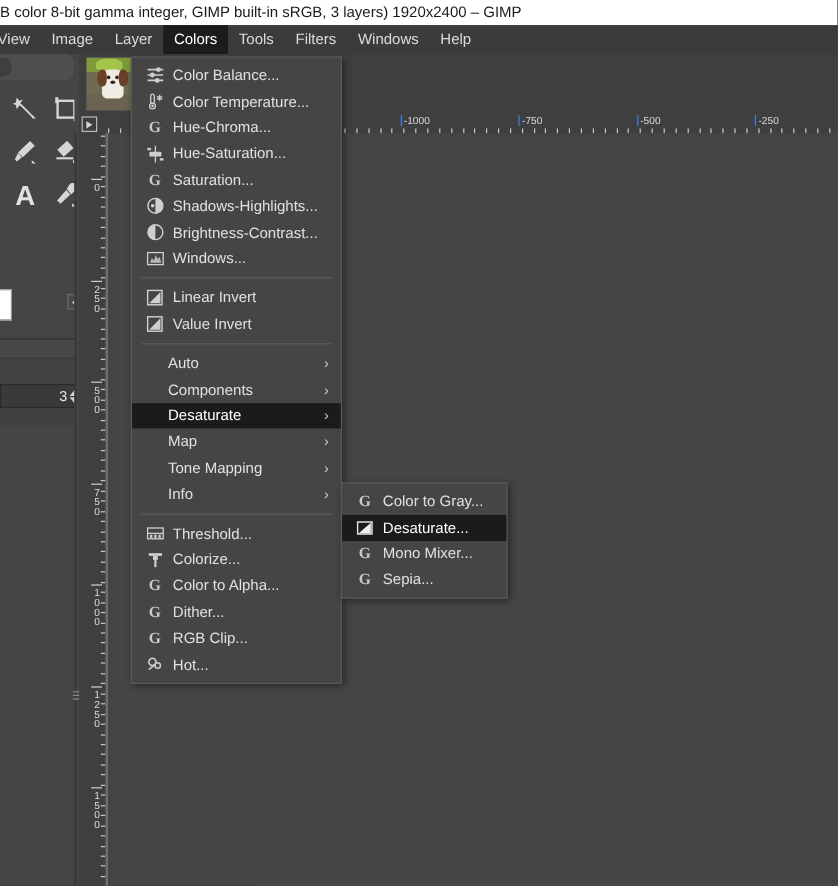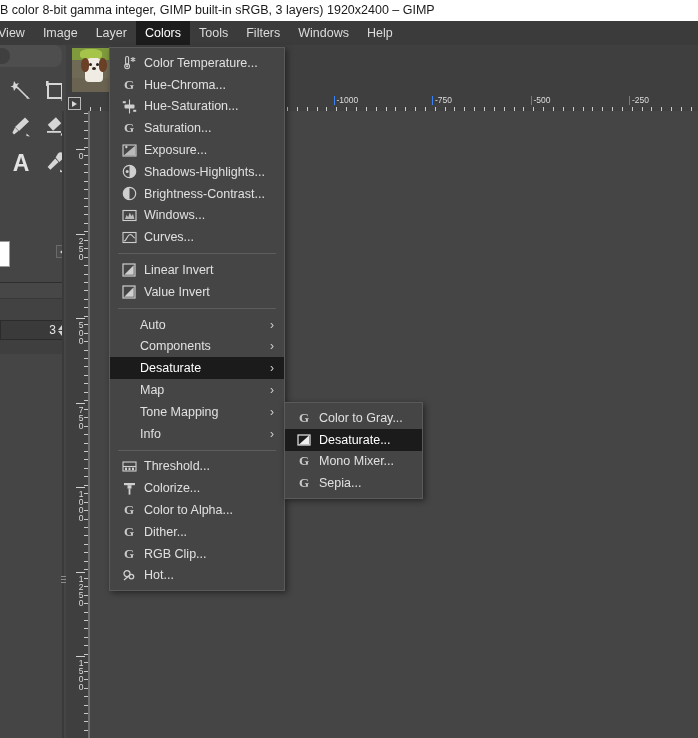--- a/index.html
+++ b/index.html
@@ -475,20 +475,33 @@
       <div class="grip">
           <i></i>
           <i></i>
           <i></i>
         </div>
     </div>
   </div>
 
   <div class="menu" id="colors-menu">
 
+    <div class="menu-item">
+      <span class="ico">
+        <svg width="15" height="15" viewBox="0 0 15 15">
+          <line x1="1" y1="3" x2="14" y2="3" stroke="#cfcfcf" stroke-width="1.3"></line>
+            <circle cx="10" cy="3" r="2" fill="#cfcfcf"></circle>
+          <line x1="1" y1="7.5" x2="14" y2="7.5" stroke="#cfcfcf" stroke-width="1.3"></line>
+            <circle cx="5" cy="7.5" r="2" fill="#cfcfcf"></circle>
+          <line x1="1" y1="12" x2="14" y2="12" stroke="#cfcfcf" stroke-width="1.3"></line>
+            <circle cx="9" cy="12" r="2" fill="#cfcfcf"></circle>
+        </svg>
+      </span>
+      <span class="lbl">Color Balance...</span>
+    </div>
 
     <div class="menu-item">
       <span class="ico">
         <svg width="15" height="15" viewBox="0 0 15 15">
           <rect x="3.6" y="1.5" width="3" height="8" rx="1.5" fill="none" stroke="#cfcfcf" stroke-width="1.1"></rect>
           <circle cx="5.1" cy="11.3" r="2.4" fill="none" stroke="#cfcfcf" stroke-width="1.1"></circle>
           <circle cx="5.1" cy="11.3" r="1.1" fill="#cfcfcf"></circle>
           <path d="M11 2 l0 5 M8.8 3.2 l4.4 2.6 M13.2 3.2 l-4.4 2.6" stroke="#cfcfcf" stroke-width="1.1"></path>
         </svg>
       </span>
@@ -514,30 +527,20 @@
       <span class="lbl">Hue-Saturation...</span>
     </div>
 
     <div class="menu-item">
       <span class="ico">
           <span class="gletter">G</span>
         </span>
       <span class="lbl">Saturation...</span>
     </div>
 
-    <div class="menu-item">
-      <span class="ico">
-        <svg width="15" height="15" viewBox="0 0 15 15">
-          <rect x="1" y="2" width="13" height="11" fill="none" stroke="#cfcfcf" stroke-width="1.1"></rect>
-          <path d="M1.6 12.4 L13.4 2.6 L13.4 12.4 Z" fill="#b9b9b9"></path>
-          <path d="M3 4 l2.6 0 M4.3 2.7 l0 2.6" stroke="#e2e2e2" stroke-width="1"></path>
-        </svg>
-      </span>
-      <span class="lbl">Exposure...</span>
-    </div>
 
     <div class="menu-item">
       <span class="ico">
         <svg width="15" height="15" viewBox="0 0 15 15">
           <circle cx="7.5" cy="7.5" r="6.2" fill="none" stroke="#cfcfcf" stroke-width="1.2"></circle>
           <path d="M7.5 1.3 A6.2 6.2 0 0 1 7.5 13.7 Z" fill="#cfcfcf"></path>
           <circle cx="5.2" cy="7.5" r="1.5" fill="#cfcfcf"></circle>
         </svg>
       </span>
       <span class="lbl">Shadows-Highlights...</span>
@@ -556,29 +559,20 @@
     <div class="menu-item">
       <span class="ico">
         <svg width="15" height="15" viewBox="0 0 15 15">
           <rect x="1" y="2.5" width="13" height="10" fill="none" stroke="#cfcfcf" stroke-width="1.1"></rect>
           <path d="M3 11 L4.6 7 L6.2 9 L7.8 4.6 L9.4 8 L11 6 L12.4 11 Z" fill="#b9b9b9"></path>
         </svg>
       </span>
       <span class="lbl">Windows...</span>
     </div>
 
-    <div class="menu-item">
-      <span class="ico">
-        <svg width="15" height="15" viewBox="0 0 15 15">
-          <rect x="1" y="2.5" width="13" height="10" fill="none" stroke="#cfcfcf" stroke-width="1.1"></rect>
-          <path d="M2 11 C5 11 5 4.5 8 4.5 C11 4.5 11 8 13 8" fill="none" stroke="#cfcfcf" stroke-width="1.2"></path>
-        </svg>
-      </span>
-      <span class="lbl">Curves...</span>
-    </div>
 
     <div class="menu-sep"></div>
 
 
     <div class="menu-item">
       <span class="ico">
         <svg width="14" height="14" viewBox="0 0 14 14">
           <rect x="1" y="1" width="12" height="12" fill="none" stroke="#cfcfcf" stroke-width="1.2"></rect>
           <path d="M2.3 11.7 L11.7 2.3 L11.7 11.7 Z" fill="#cfcfcf"></path>
         </svg>

